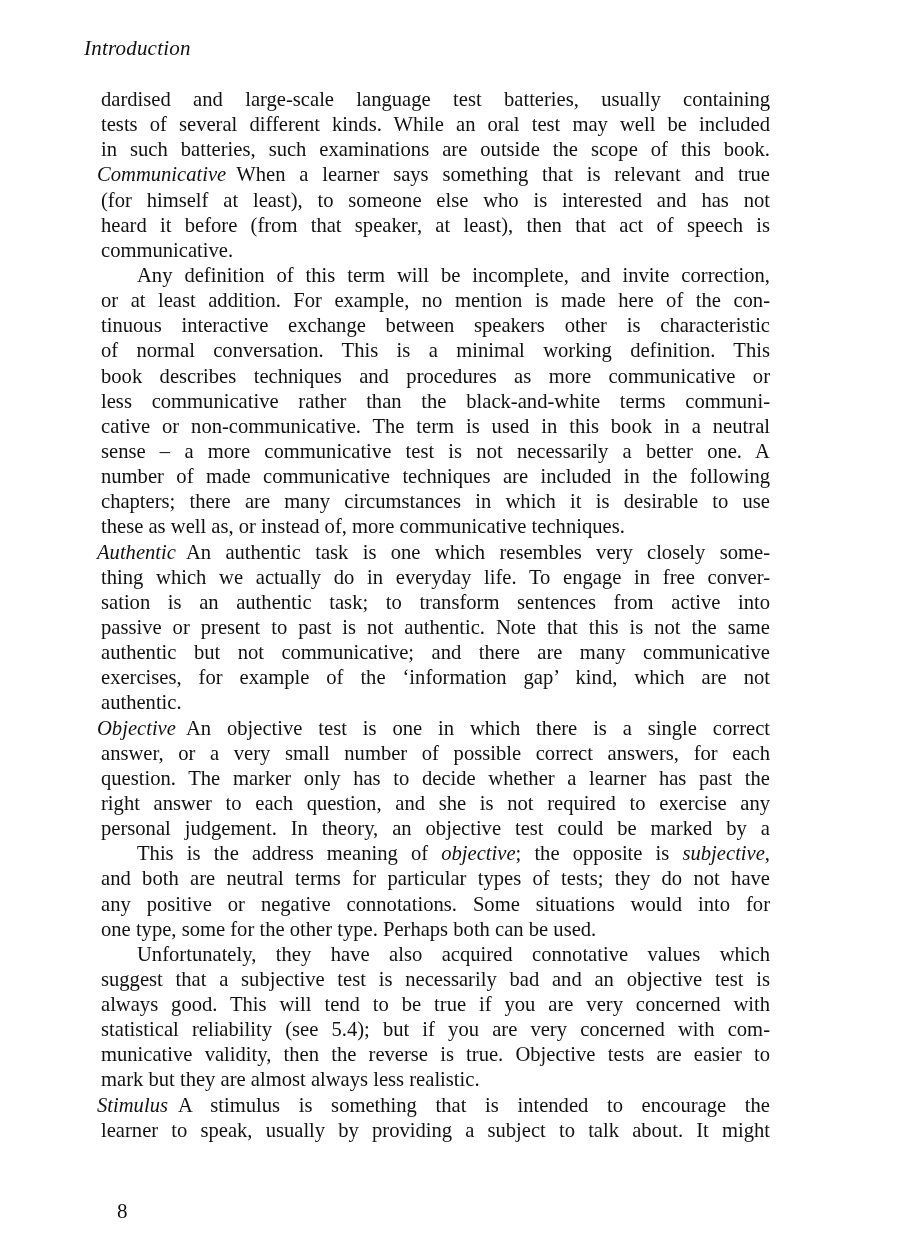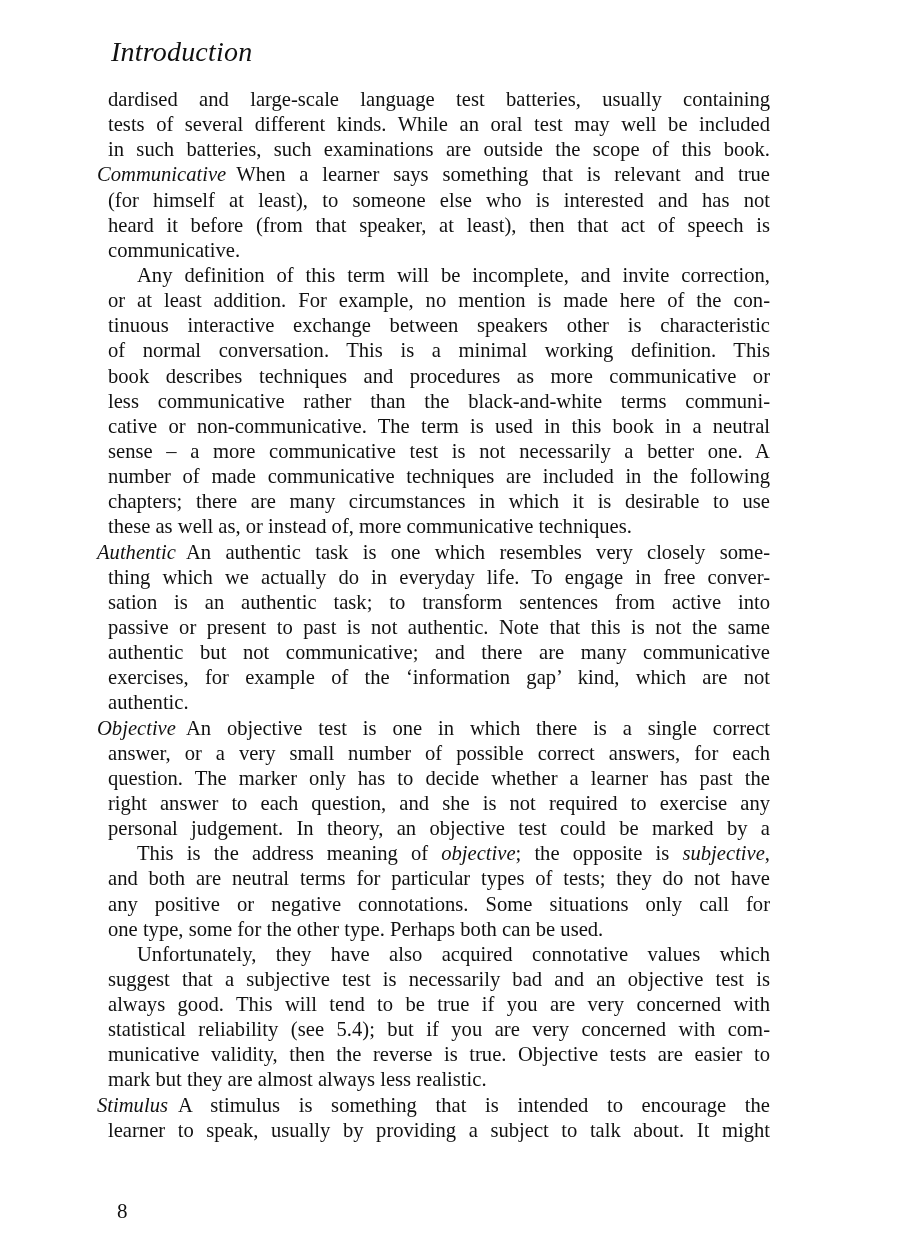--- a/index.html
+++ b/index.html
@@ -2,32 +2,32 @@
 <html><head>
   <meta charset="utf-8">
   <style>
     html, body { margin: 0; padding: 0; background: #ffffff; }
     body {
       width: 900px; height: 1253px; position: relative; overflow: hidden;
       font-family: "Liberation Serif", "DejaVu Serif", serif;
       color: #111111;
     }
     .running-head {
-      position: absolute; left: 111px; top: 36px;
-      font-style: italic; font-size: 28px; letter-spacing: 0.2px;
+      position: absolute; left: 84px; top: 36px;
+      font-style: italic; font-size: 21px; letter-spacing: 0.2px;
     }
     .text-block {
       position: absolute; left: 97px; top: 87px; width: 673px;
       font-size: 20.6px; line-height: 25.15px;
     }
     .line {
       display: block; height: 25.15px; white-space: nowrap;
       text-align: justify; text-align-last: justify; overflow: visible;
     }
-    .line.ind { margin-left: 11px; }
+    .line.ind { margin-left: 4px; }
     .line.para { margin-left: 20px; }
     .line.para .txt { padding-left: 20px; }
     .line.last { text-align-last: left; }
     .line .txt { display: block; }
     .term { font-style: italic; padding-right: 10px; }
     .em { font-style: italic; }
     .page-number {
       position: absolute; left: 117px; top: 1199px; font-size: 21px;
     }
   </style>
@@ -69,21 +69,21 @@
 
   <span class="line"><span class="term">Objective</span><span>An objective test is one in which there is a single correct</span></span>
   <span class="line ind">answer, or a very small number of possible correct answers, for each</span>
   <span class="line ind">question. The marker only has to decide whether a learner has past the</span>
   <span class="line ind">right answer to each question, and she is not required to exercise any</span>
   <span class="line ind">personal judgement. In theory, an objective test could be marked by a</span>
   <span class="line para">
       <span class="txt"><span>This is the address meaning of </span><span class="em">objective</span><span>; the opposite is </span><span class="em">subjective</span><span>,</span></span>
     </span>
   <span class="line ind">and both are neutral terms for particular types of tests; they do not have</span>
-  <span class="line ind">any positive or negative connotations. Some situations only call for</span>
+  <span class="line ind">any positive or negative connotations. Some situations would into for</span>
   <span class="line ind last">one type, some for the other type. Perhaps both can be used.</span>
   <span class="line para">
       <span class="txt">Unfortunately, they have also acquired connotative values which</span>
     </span>
   <span class="line ind">suggest that a subjective test is necessarily bad and an objective test is</span>
   <span class="line ind">always good. This will tend to be true if you are very concerned with</span>
   <span class="line ind">statistical reliability (see 5.4); but if you are very concerned with com-</span>
   <span class="line ind">municative validity, then the reverse is true. Objective tests are easier to</span>
   <span class="line ind last">mark but they are almost always less realistic.</span>
 

